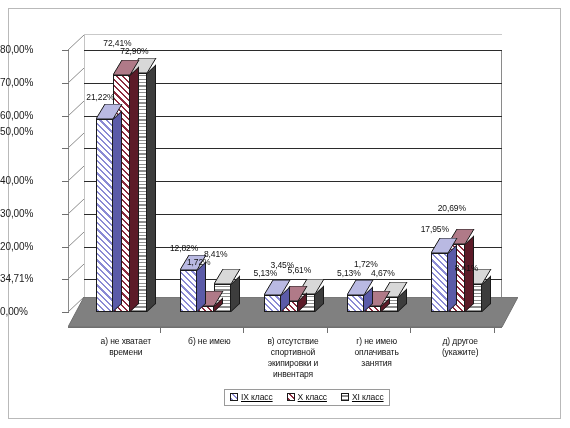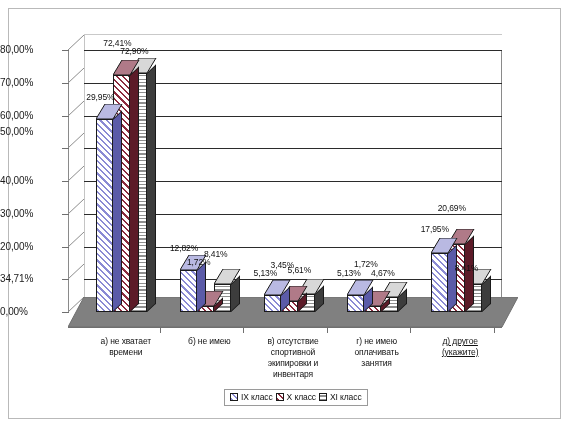--- a/index.html
+++ b/index.html
@@ -46,21 +46,21 @@
   .s-maroon{background:#5c1b28;}
   .s-gray  {background:#3d3d3d;}
 
   .dlabel{position:absolute;font-size:8.5px;color:#111;white-space:nowrap;letter-spacing:-0.1px;}
 
   .xcat{position:absolute;text-align:center;font-size:8.5px;color:#111;line-height:11px;
         letter-spacing:-0.1px;}
 
   
   #legend{position:absolute;left:224px;top:389px;border:1px solid #9a9a9a;background:#fff;
-          padding:2px 5px 3px 5px;display:flex;align-items:center;gap:3px;}
+          padding:2px 5px 3px 5px;display:flex;align-items:center;gap:14px;text-decoration:underline;}
   .lg{display:flex;align-items:center;gap:3px;}
   .lgkey{width:8px;height:8px;border:1px solid #1a1a1a;box-sizing:border-box;display:block;}
   .lgtxt{font-size:8.5px;color:#111;letter-spacing:-0.1px;white-space:nowrap;}
 </style>
 </head>
 <body>
 
 <div id="frame">
   <div id="outer-border"></div>
 
@@ -274,21 +274,21 @@
         <div class="side s-blue" style="left: 17px; top: 15px; height: 58.7862px; transform: skewY(-43deg); transform-origin: 0px 100%;"></div>
         <div class="top" style="top: 0px; left: 0px;">
           <svg width="27" height="17">
             <polygon points="0,15 9,0 26,0 17,15" fill="#b9b9e2" stroke="#1a1a1a" stroke-width="1"></polygon>
           </svg>
         </div>
         <div class="face p-blue" style="height: 58.7862px;"></div>
       </div>
     </div>
   <div id="dlabels">
-      <div class="dlabel" style="left: 86.3px; top: 91.8732px; z-index: 300;">29,95%</div>
+      <div class="dlabel" style="left: 86.3px; top: 91.8732px; z-index: 300;">21,22%</div>
       <div class="dlabel" style="left: 103.3px; top: 37.8573px; z-index: 300;">72,41%</div>
       <div class="dlabel" style="left: 120.3px; top: 46.2525px; z-index: 300;">72,90%</div>
       <div class="dlabel" style="left: 169.9px; top: 243.014px; z-index: 300;">12,82%</div>
       <div class="dlabel" style="left: 186.9px; top: 257.367px; z-index: 300;">1,72%</div>
       <div class="dlabel" style="left: 203.9px; top: 249.457px; z-index: 300;">8,41%</div>
       <div class="dlabel" style="left: 253.5px; top: 268.199px; z-index: 300;">5,13%</div>
       <div class="dlabel" style="left: 270.5px; top: 259.701px; z-index: 300;">3,45%</div>
       <div class="dlabel" style="left: 287.5px; top: 264.627px; z-index: 300;">5,61%</div>
       <div class="dlabel" style="left: 337.1px; top: 268.199px; z-index: 300;">5,13%</div>
       <div class="dlabel" style="left: 354.1px; top: 259.367px; z-index: 300;">1,72%</div>
@@ -309,21 +309,21 @@
         <div>в) отсутствие</div>
         <div>спортивной</div>
         <div>экипировки и</div>
         <div>инвентаря</div>
       </div>
       <div class="xcat" style="left: 318.8px; width: 115.6px; top: 336px;">
         <div>г) не имею</div>
         <div>оплачивать</div>
         <div>занятия</div>
       </div>
-      <div class="xcat" style="left: 402.4px; width: 115.6px; top: 336px; text-decoration: underline;">
+      <div class="xcat" style="left: 402.4px; width: 115.6px; top: 336px;">
         <div>д) другое</div>
         <div>(укажите)</div>
       </div>
     </div>
 
   <div id="legend">
       <div class="lg">
         <span class="lgkey p-blue"></span>
         <span class="lgtxt">IX класс</span>
       </div>

